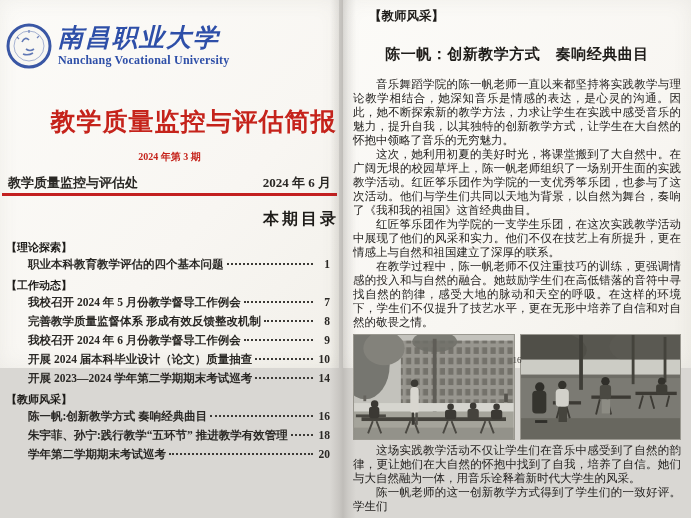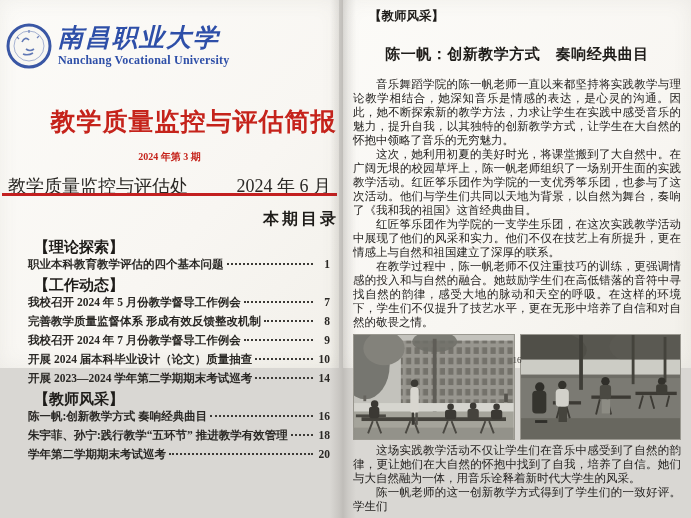--- a/index.html
+++ b/index.html
@@ -39,29 +39,29 @@
     position:absolute; top:105px; left:0; width:100%; text-align:center;
     color:#c5231b; font-size:25px; font-weight:bold; letter-spacing:1px; white-space:nowrap;padding-left:48px;
   }
   .issue-line {
     position:absolute; top:150px; left:0; width:100%; text-align:center;
     color:#c5231b; font-size:10px; font-weight:bold;
   }
   .meta-row {
     position:absolute; top:174px; left:8px; right:8px;
     display:flex; justify-content:space-between; align-items:baseline;
-    font-size:18px; font-weight:normal; color:#2a2825;
+    font-size:13px; font-weight:bold; color:#2a2825;
   }
   .red-rule { position:absolute; top:193px; left:2px; right:2px; height:3px; background:#c32020; }
   .toc-title {
     position:absolute; top:209px; left:0; width:100%; text-align:right;
     font-size:16px; font-weight:bold; letter-spacing:3px; color:#1e1c19;
   }
   .toc { position:absolute; top:238px; left:6px; right:9px; }
-  .toc-section-header { font-size:15px; font-weight:bold; line-height:19px; height:19px; color:#1e1c19;margin-left:28px; }
+  .toc-section-header { font-size:11px; font-weight:bold; line-height:19px; height:19px; color:#1e1c19; }
   .toc-row { display:flex; align-items:baseline; height:19px; font-size:11.5px; font-weight:bold; color:#2a2825; }
   .toc-row .toc-label { white-space:nowrap; padding-left:22px; }
   .toc-row .leader { flex:1; border-bottom:2px dotted #3c3a36; margin:0 3px; transform:translateY(-3px); min-width:12px; }
   .toc-row .toc-page { min-width:14px; text-align:right; }
 
   
   .page-right { padding:8px 10px 0 10px; }
   .sec-head { font-size:12.5px; font-weight:bold; margin-left:16px; color:#1e1c19; }
   .art-title { text-align:center; font-size:15px; font-weight:bold; letter-spacing:.5px; margin-top:20px; color:#1e1c19; white-space:nowrap; }
   .body-text { margin-top:13px; }
@@ -121,21 +121,21 @@
         <span class="toc-label">我校召开 2024 年 5 月份教学督导工作例会</span>
         <span class="leader"></span>
         <span class="toc-page">7</span>
       </div>
       <div class="toc-row">
         <span class="toc-label">完善教学质量监督体系 形成有效反馈整改机制</span>
         <span class="leader"></span>
         <span class="toc-page">8</span>
       </div>
       <div class="toc-row">
-        <span class="toc-label">我校召开 2024 年 7 月份教学督导工作例会</span>
+        <span class="toc-label">我校召开 2024 年 6 月份教学督导工作例会</span>
         <span class="leader"></span>
         <span class="toc-page">9</span>
       </div>
       <div class="toc-row">
         <span class="toc-label">开展 2024 届本科毕业设计（论文）质量抽查</span>
         <span class="leader"></span>
         <span class="toc-page">10</span>
       </div>
       <div class="toc-row">
         <span class="toc-label">开展 2023—2024 学年第二学期期末考试巡考</span>

